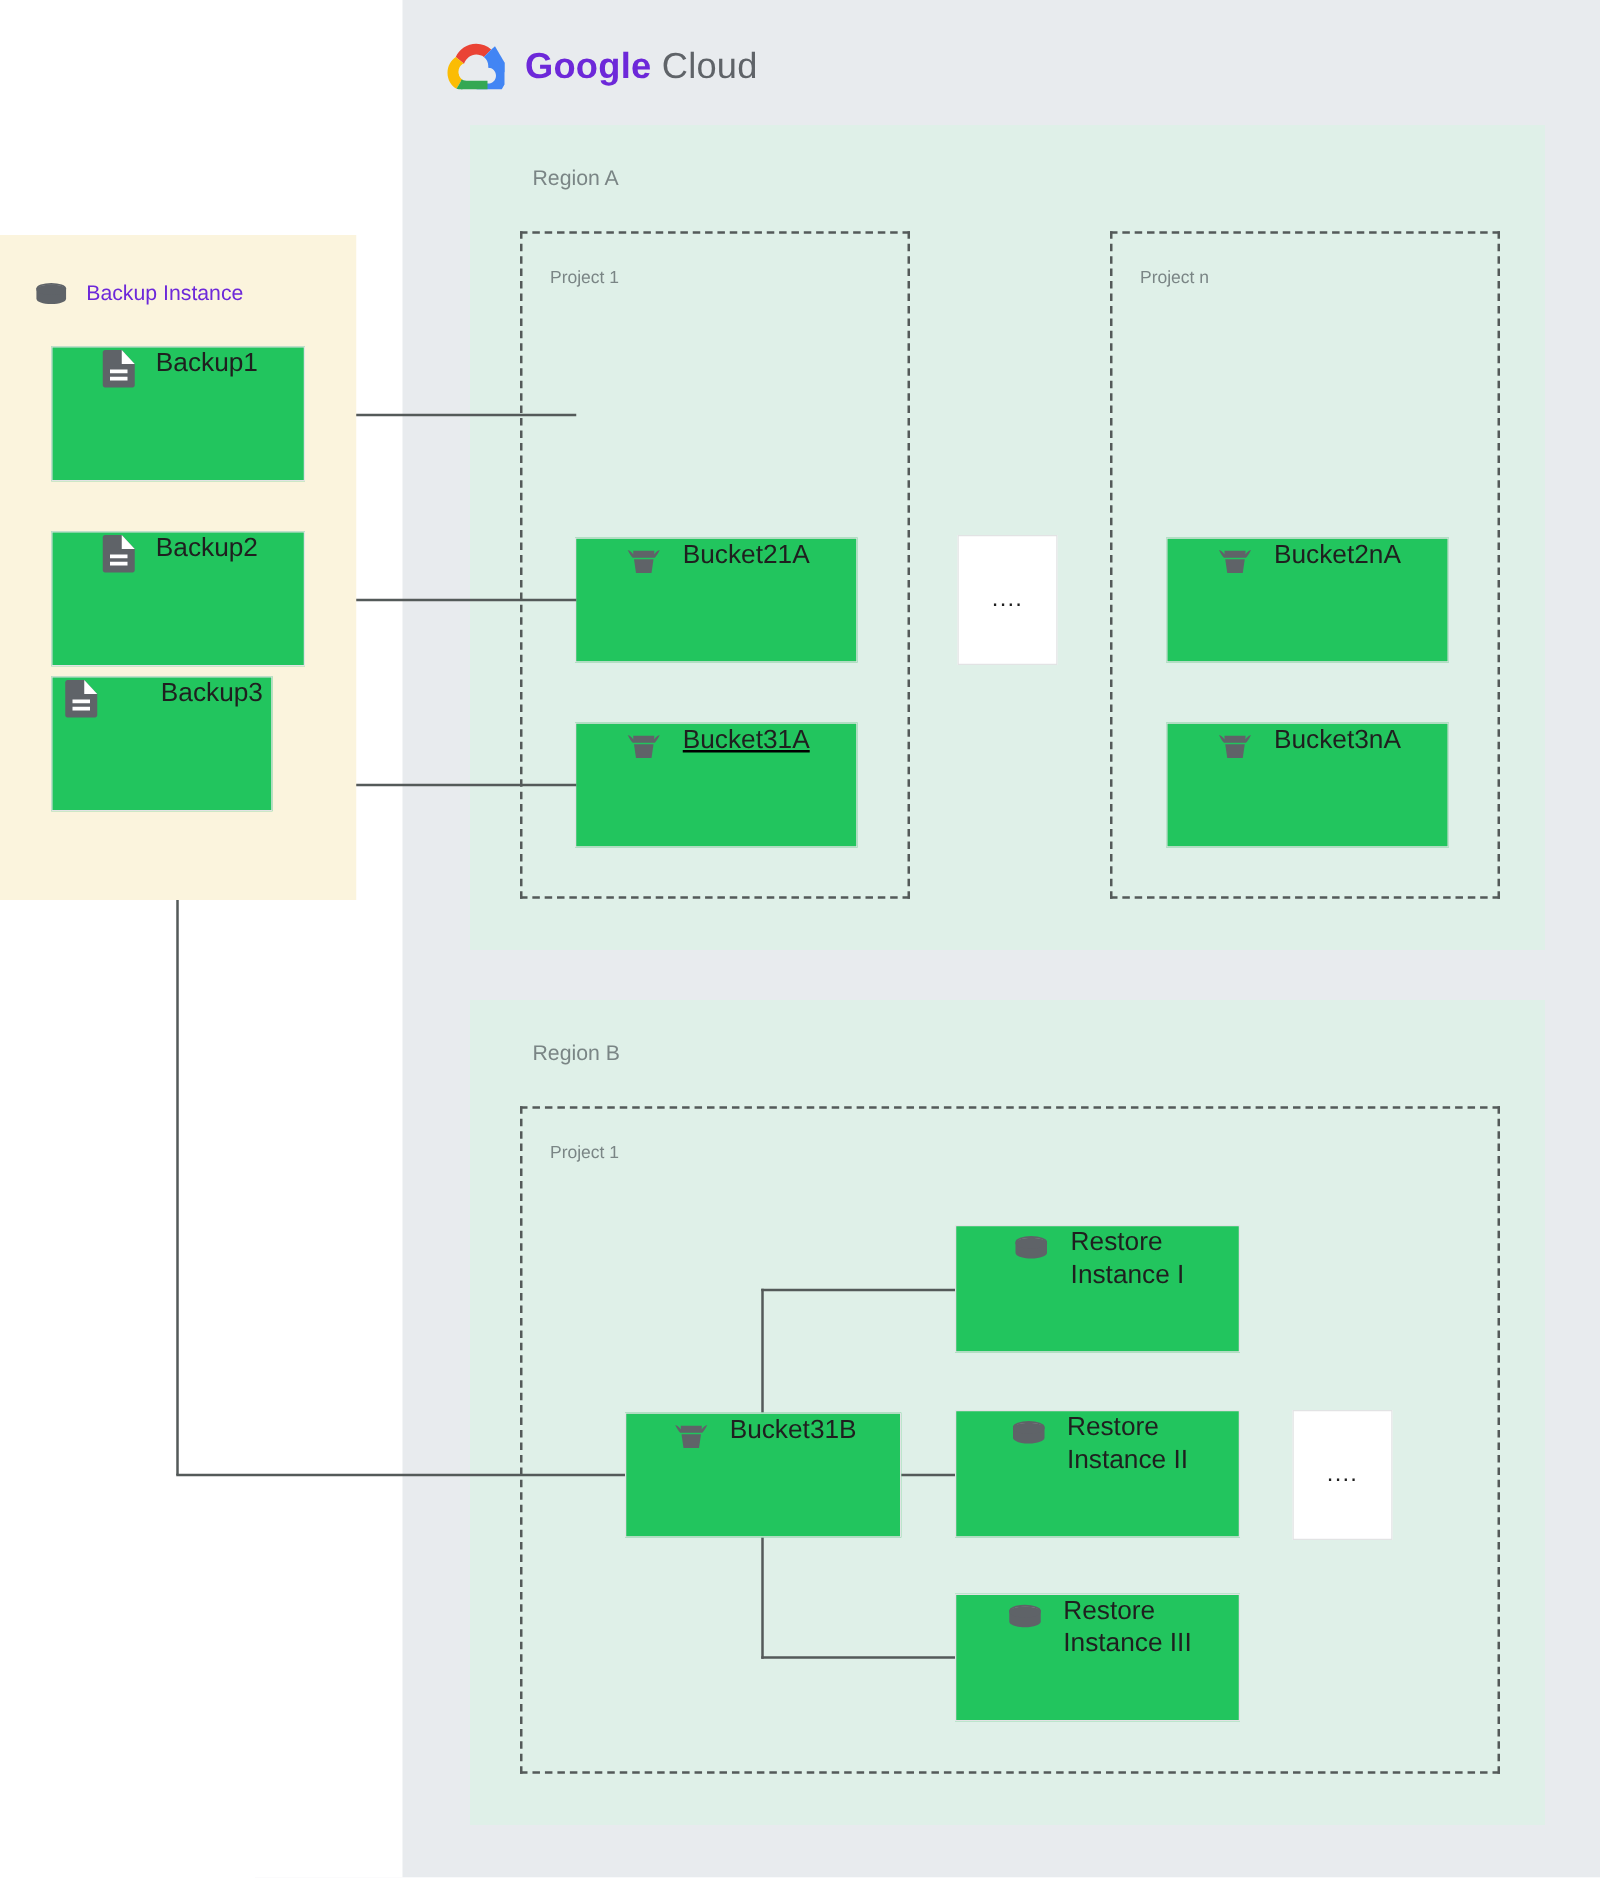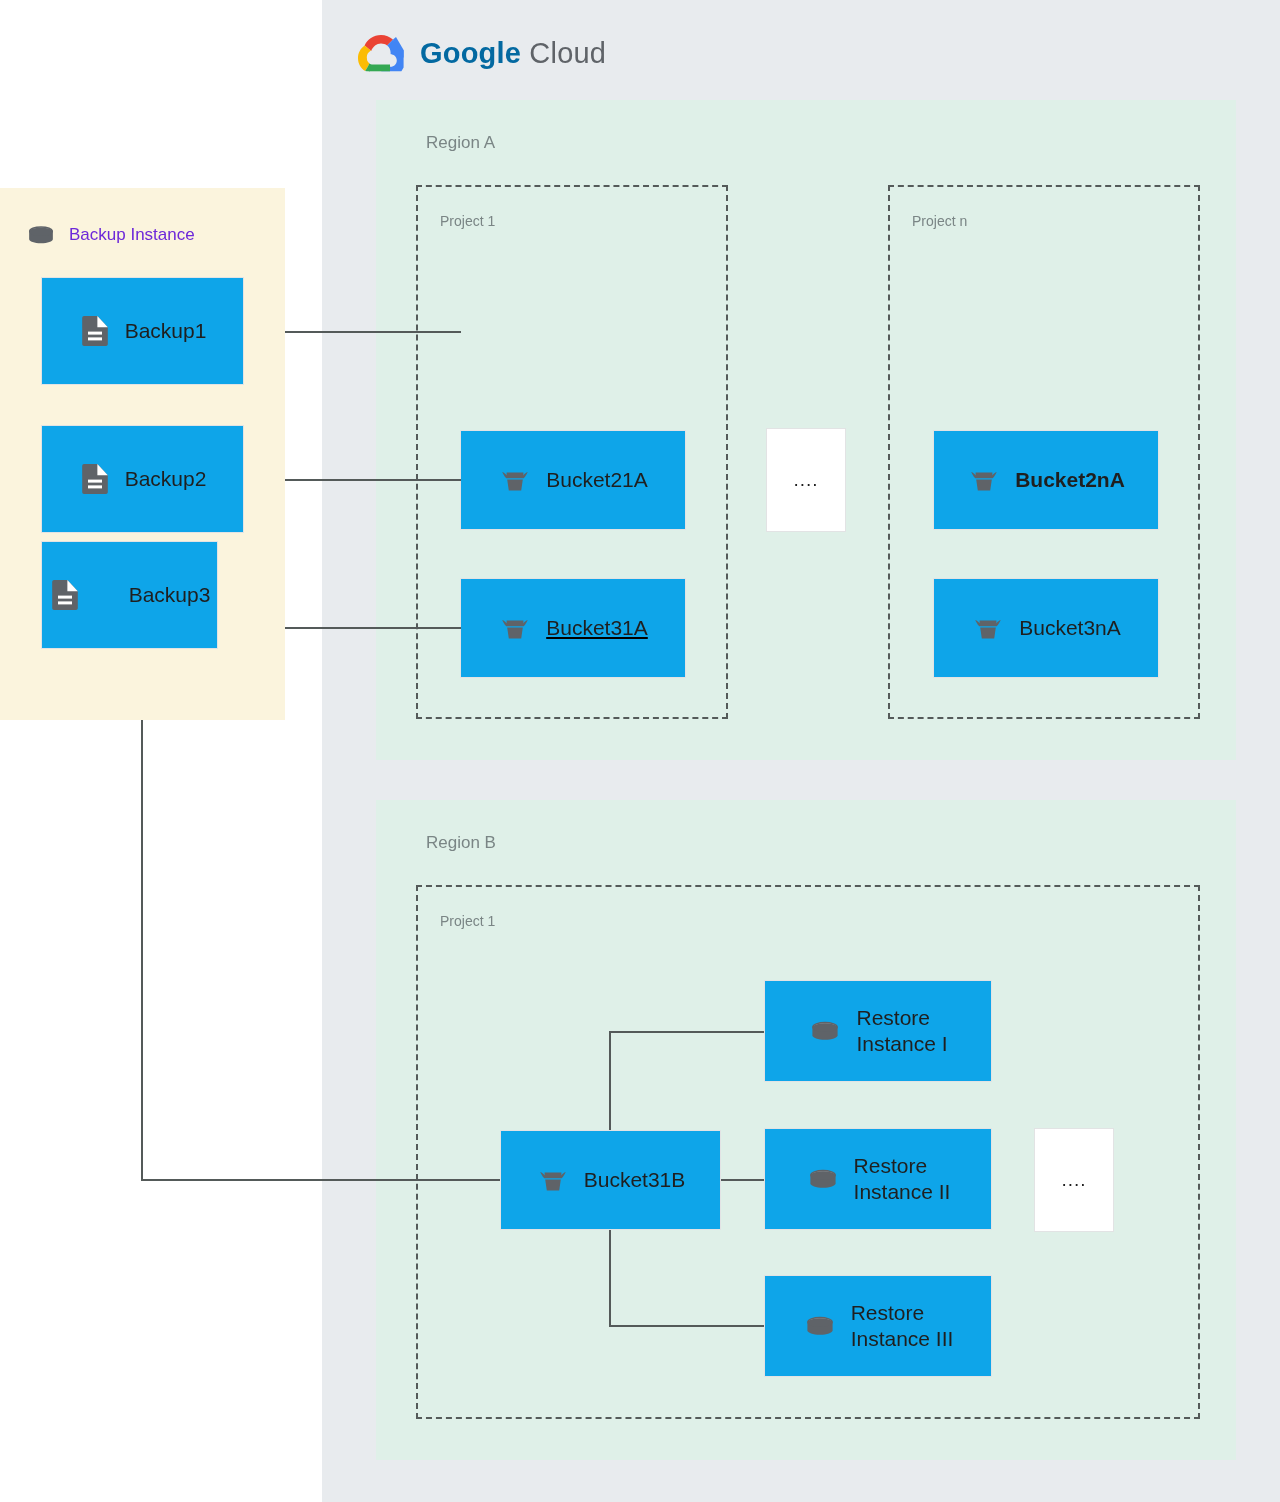--- a/index.html
+++ b/index.html
@@ -35,21 +35,21 @@
     display: flex;
     align-items: center;
     gap: 14px;
   }
   .gcp-logo-text {
     font-size: 29px;
     color: #5f6368;
     letter-spacing: .2px;
     white-space: nowrap;
   }
-  .gcp-logo-text .bold { font-weight: 700; color:#0369a1; }
+  .gcp-logo-text .bold { font-weight: 700; color:#6d28d9; }
 
   .region {
     position: absolute;
     background: #dff0e8;
   }
   .region-label {
     position: absolute;
     left: 26px;
     top: 33px;
     font-size: 17px;
@@ -87,25 +87,24 @@
   }
   .backup-zone-title {
     font-size: 17px;
     color: #6d28d9;
     white-space: nowrap;
   }
 
   
   .node {
     position: absolute;
-    background: #0ea5e9;
+    background: #22c55e;
     border: 1px solid #e2e3e4;
     box-sizing: border-box;
     display: flex;
-    align-items: center;
     justify-content: center;
     gap: 14px;
   }
   .node-label {
     font-size: 21px;
     color: #1f1f1f;
     line-height: 1.25;
     white-space: pre-line;
   }
   .ellipsis-box {
@@ -181,21 +180,21 @@
     <span class="node-label">Bucket21A</span>
   </div>
   <div class="node" style="left:460px; top:578px; width:226px; height:100px;text-decoration:underline;">
     <svg class="icon" width="34" height="34" viewBox="0 0 34 34">
         <path d="M4.2 9.0 C4.2 9.0 7.0 9.6 8.6 12.6 L8.6 9.5 L25.4 9.5 L25.4 12.6 C27.0 9.6 29.8 9.0 29.8 9.0 C29.8 9.0 27.6 13.8 25.7 15.2 L8.3 15.2 C6.4 13.8 4.2 9.0 4.2 9.0 Z" fill="#5f6368"></path>
         <path d="M9.2 16.4 L24.8 16.4 L23.2 27.4 L10.8 27.4 Z" fill="#5f6368"></path>
       </svg>
     <span class="node-label">Bucket31A</span>
   </div>
 
-  <div class="node" style="left:933px; top:430px; width:226px; height:100px;font-weight:bold;">
+  <div class="node" style="left:933px; top:430px; width:226px; height:100px;">
     <svg class="icon" width="34" height="34" viewBox="0 0 34 34">
         <path d="M4.2 9.0 C4.2 9.0 7.0 9.6 8.6 12.6 L8.6 9.5 L25.4 9.5 L25.4 12.6 C27.0 9.6 29.8 9.0 29.8 9.0 C29.8 9.0 27.6 13.8 25.7 15.2 L8.3 15.2 C6.4 13.8 4.2 9.0 4.2 9.0 Z" fill="#5f6368"></path>
         <path d="M9.2 16.4 L24.8 16.4 L23.2 27.4 L10.8 27.4 Z" fill="#5f6368"></path>
       </svg>
     <span class="node-label">Bucket2nA</span>
   </div>
   <div class="node" style="left:933px; top:578px; width:226px; height:100px;">
     <svg class="icon" width="34" height="34" viewBox="0 0 34 34">
         <path d="M4.2 9.0 C4.2 9.0 7.0 9.6 8.6 12.6 L8.6 9.5 L25.4 9.5 L25.4 12.6 C27.0 9.6 29.8 9.0 29.8 9.0 C29.8 9.0 27.6 13.8 25.7 15.2 L8.3 15.2 C6.4 13.8 4.2 9.0 4.2 9.0 Z" fill="#5f6368"></path>
         <path d="M9.2 16.4 L24.8 16.4 L23.2 27.4 L10.8 27.4 Z" fill="#5f6368"></path>

